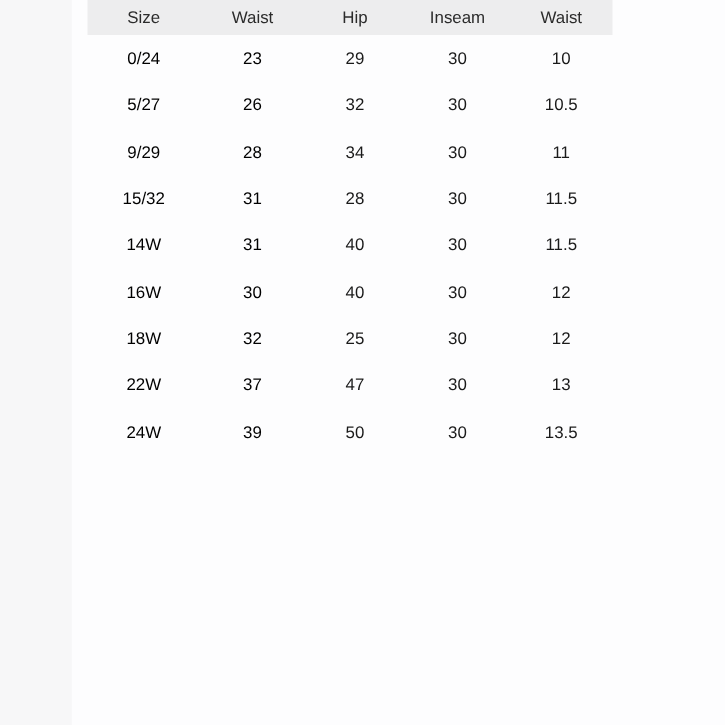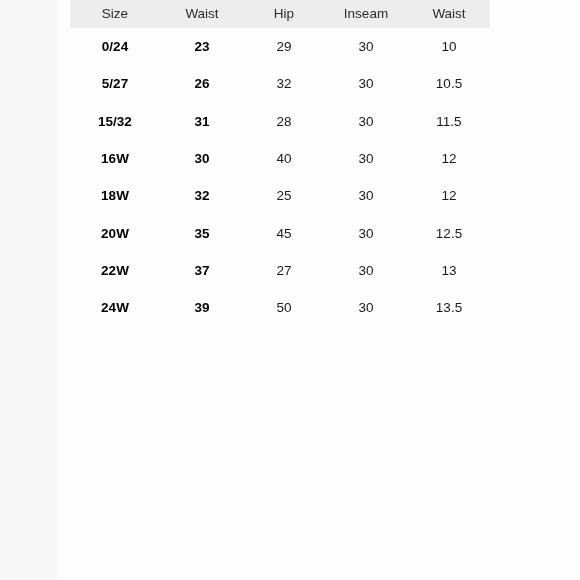--- a/index.html
+++ b/index.html
@@ -72,21 +72,21 @@
     padding: 0;
     text-align: center;
     vertical-align: middle;
     font-size: 13.5px;
     color: #1a1a1a;
     background: transparent;
   }
 
   #size-table td.size-cell,
   #size-table td.waist-cell {
-    font-weight: 700;
+    font-weight: 400;
     color: #000;
   }
 
   
   col.c-size   { width: 90px; }
   col.c-waist  { width: 84px; }
   col.c-hip    { width: 80px; }
   col.c-inseam { width: 84px; }
   col.c-rise   { width: 82px; }
 
@@ -135,51 +135,58 @@
             <td class="rise-cell">10</td>
           </tr>
           <tr>
             <td class="size-cell">5/27</td>
             <td class="waist-cell">26</td>
             <td class="hip-cell">32</td>
             <td class="inseam-cell">30</td>
             <td class="rise-cell">10.5</td>
           </tr>
           <tr>
+            <td class="size-cell">9/29</td>
+            <td class="waist-cell">28</td>
+            <td class="hip-cell">34</td>
+            <td class="inseam-cell">30</td>
+            <td class="rise-cell">11</td>
+          </tr>
+          <tr>
             <td class="size-cell">15/32</td>
             <td class="waist-cell">31</td>
             <td class="hip-cell">28</td>
             <td class="inseam-cell">30</td>
             <td class="rise-cell">11.5</td>
           </tr>
           <tr>
+            <td class="size-cell">14W</td>
+            <td class="waist-cell">31</td>
+            <td class="hip-cell">40</td>
+            <td class="inseam-cell">30</td>
+            <td class="rise-cell">11.5</td>
+          </tr>
+          <tr>
             <td class="size-cell">16W</td>
             <td class="waist-cell">30</td>
             <td class="hip-cell">40</td>
             <td class="inseam-cell">30</td>
             <td class="rise-cell">12</td>
           </tr>
           <tr>
             <td class="size-cell">18W</td>
             <td class="waist-cell">32</td>
             <td class="hip-cell">25</td>
             <td class="inseam-cell">30</td>
             <td class="rise-cell">12</td>
           </tr>
           <tr>
-            <td class="size-cell">20W</td>
-            <td class="waist-cell">35</td>
-            <td class="hip-cell">45</td>
-            <td class="inseam-cell">30</td>
-            <td class="rise-cell">12.5</td>
-          </tr>
-          <tr>
             <td class="size-cell">22W</td>
             <td class="waist-cell">37</td>
-            <td class="hip-cell">27</td>
+            <td class="hip-cell">47</td>
             <td class="inseam-cell">30</td>
             <td class="rise-cell">13</td>
           </tr>
           <tr>
             <td class="size-cell">24W</td>
             <td class="waist-cell">39</td>
             <td class="hip-cell">50</td>
             <td class="inseam-cell">30</td>
             <td class="rise-cell">13.5</td>
           </tr>

